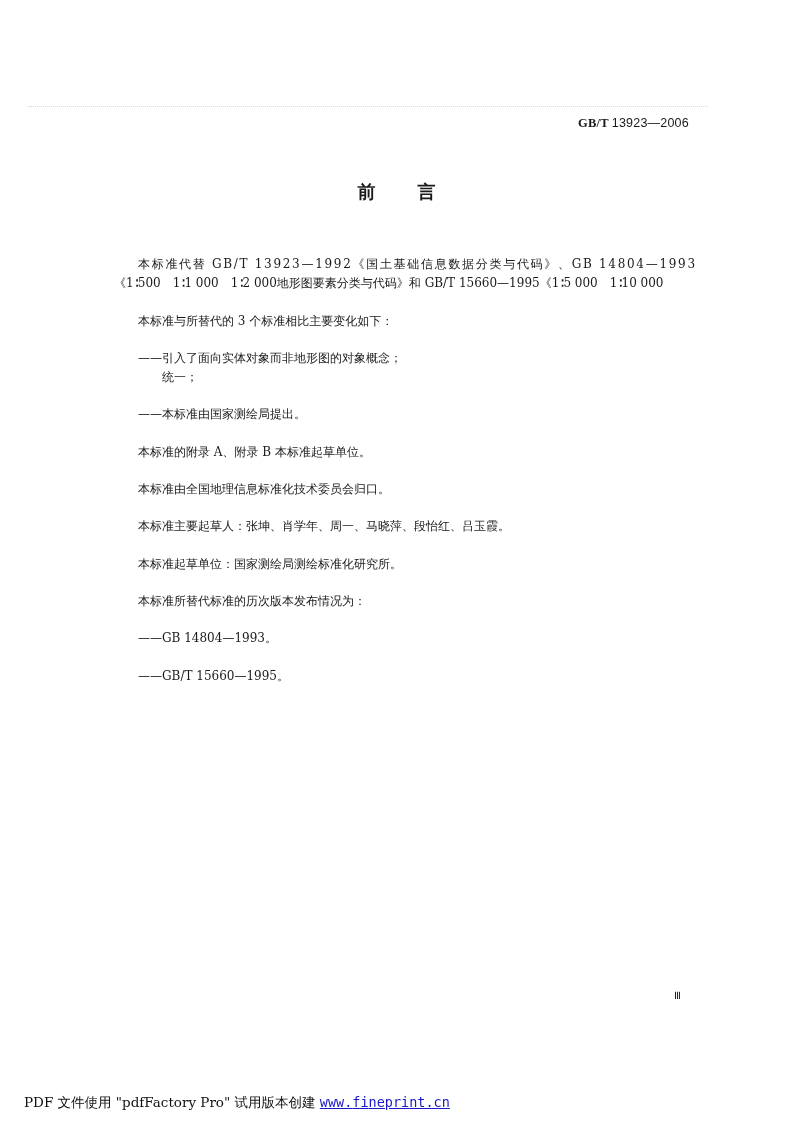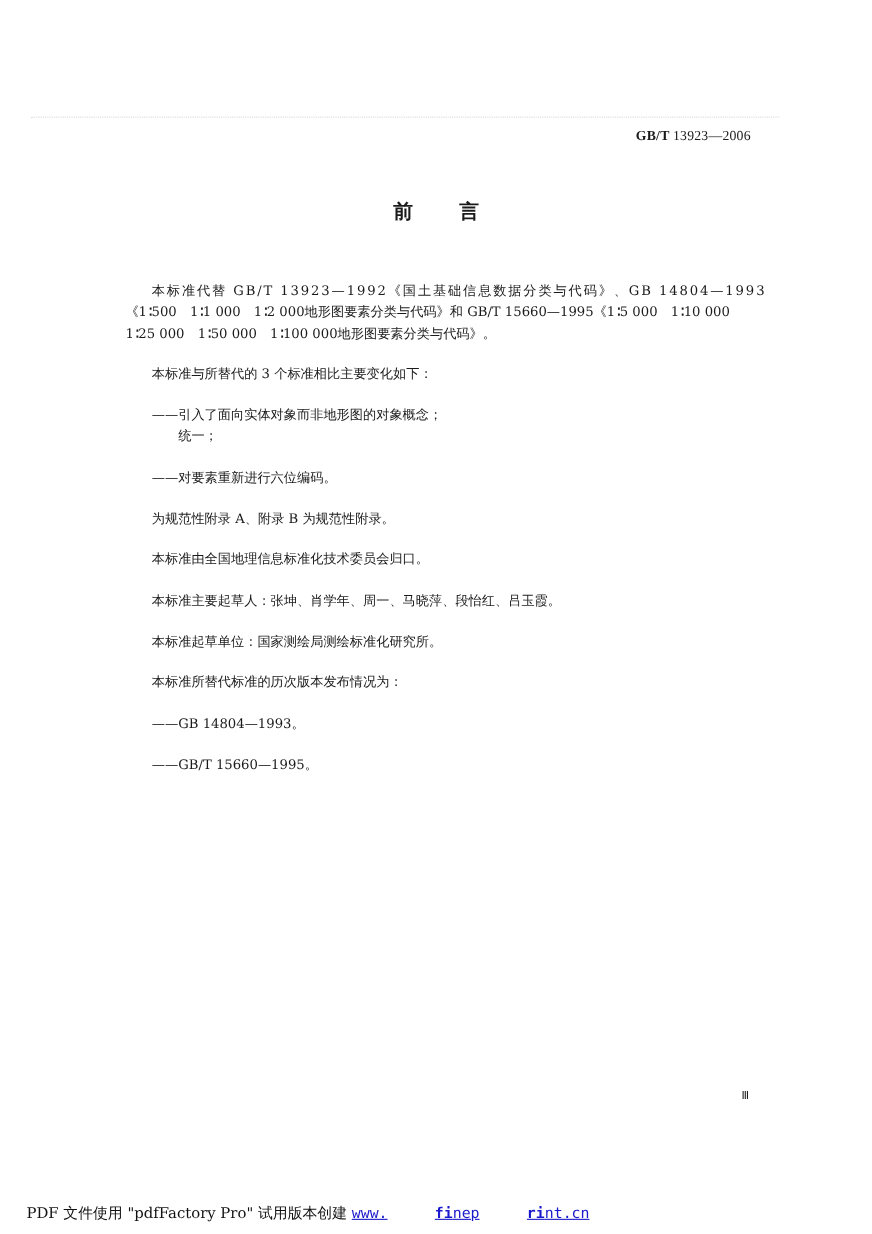--- a/index.html
+++ b/index.html
@@ -8,21 +8,21 @@
     font-family:"DejaVu Serif","Liberation Serif",serif; color:#1a1a1a;
   }
   .header-rule {
     position:absolute; left:28px; top:106px; width:680px; height:0;
     border-top:1px dotted #d8d8d8;
   }
   .std-no {
     position:absolute; left:578px; top:116px; font-size:12.5px; font-weight:bold;
     font-family:"Liberation Serif",serif; letter-spacing:0.2px;
   }
-  .std-no .num { font-family:Liberation Serif, serif; font-weight:normal; }
+  .std-no .num { font-family:Liberation Sans, sans-serif; font-weight:normal; }
   .title {
     position:absolute; left:0; width:793px; top:180px; text-align:center;
     font-size:18px; font-weight:bold; font-family:"DejaVu Sans",sans-serif;
   }
   .title span { display:inline-block; }
   .title .gap { width:42px; }
   .body {
     position:absolute; left:114px; top:237px; width:578px;
     font-size:12px; line-height:19.3px;
   }
@@ -33,45 +33,44 @@
   .page-no {
     position:absolute; left:674px; top:990px; font-size:10px; font-family:"Liberation Serif",serif;
   }
   .footer {
     position:absolute; left:24px; top:1094px; font-size:13.5px;
     font-family:"DejaVu Sans Mono","Liberation Mono",monospace; color:#111;
     white-space:nowrap;
   }
   .footer .cn { font-family:"DejaVu Serif",serif; }
   .footer a { color:#1a1acc; text-decoration:underline; }
-  .footer a b { font-weight:bold;margin-left:43px; }
+  .footer a b { font-weight:normal; }
 </style>
 </head>
 <body>
 
 <div class="header-rule"></div>
 
 <div class="std-no">
   <span>GB/T</span>
   <span class="num">13923—2006</span>
 </div>
 
 <div class="title">
   <span>前</span><span class="gap"></span><span>言</span>
 </div>
 
 <div class="body">
   <p class="p indent spread">本标准代替 GB/T 13923—1992《国土基础信息数据分类与代码》、GB 14804—1993</p>
   <p class="p">《1∶500　1∶1 000　1∶2 000地形图要素分类与代码》和 GB/T 15660—1995《1∶5 000　1∶10 000</p>
-  <p class="p">1∶25 000　1∶50 000　1∶100 000地形图要素分类与代码》。</p>
   <p class="p indent">本标准与所替代的 3 个标准相比主要变化如下：</p>
   <p class="p indent">——引入了面向实体对象而非地形图的对象概念；</p>
   <p class="p cont">统一；</p>
-  <p class="p indent">——对要素重新进行六位编码。</p>
-  <p class="p indent">为规范性附录 A、附录 B 为规范性附录。</p>
+  <p class="p indent">——本标准由国家测绘局提出。</p>
+  <p class="p indent">本标准的附录 A、附录 B 本标准起草单位。</p>
   <p class="p indent">本标准由全国地理信息标准化技术委员会归口。</p>
   <p class="p indent">本标准主要起草人：张坤、肖学年、周一、马晓萍、段怡红、吕玉霞。</p>
   <p class="p indent">本标准起草单位：国家测绘局测绘标准化研究所。</p>
   <p class="p indent">本标准所替代标准的历次版本发布情况为：</p>
   <p class="p indent">——GB 14804—1993。</p>
   <p class="p indent">——GB/T 15660—1995。</p>
 </div>
 
 <div class="page-no">Ⅲ</div>
 

